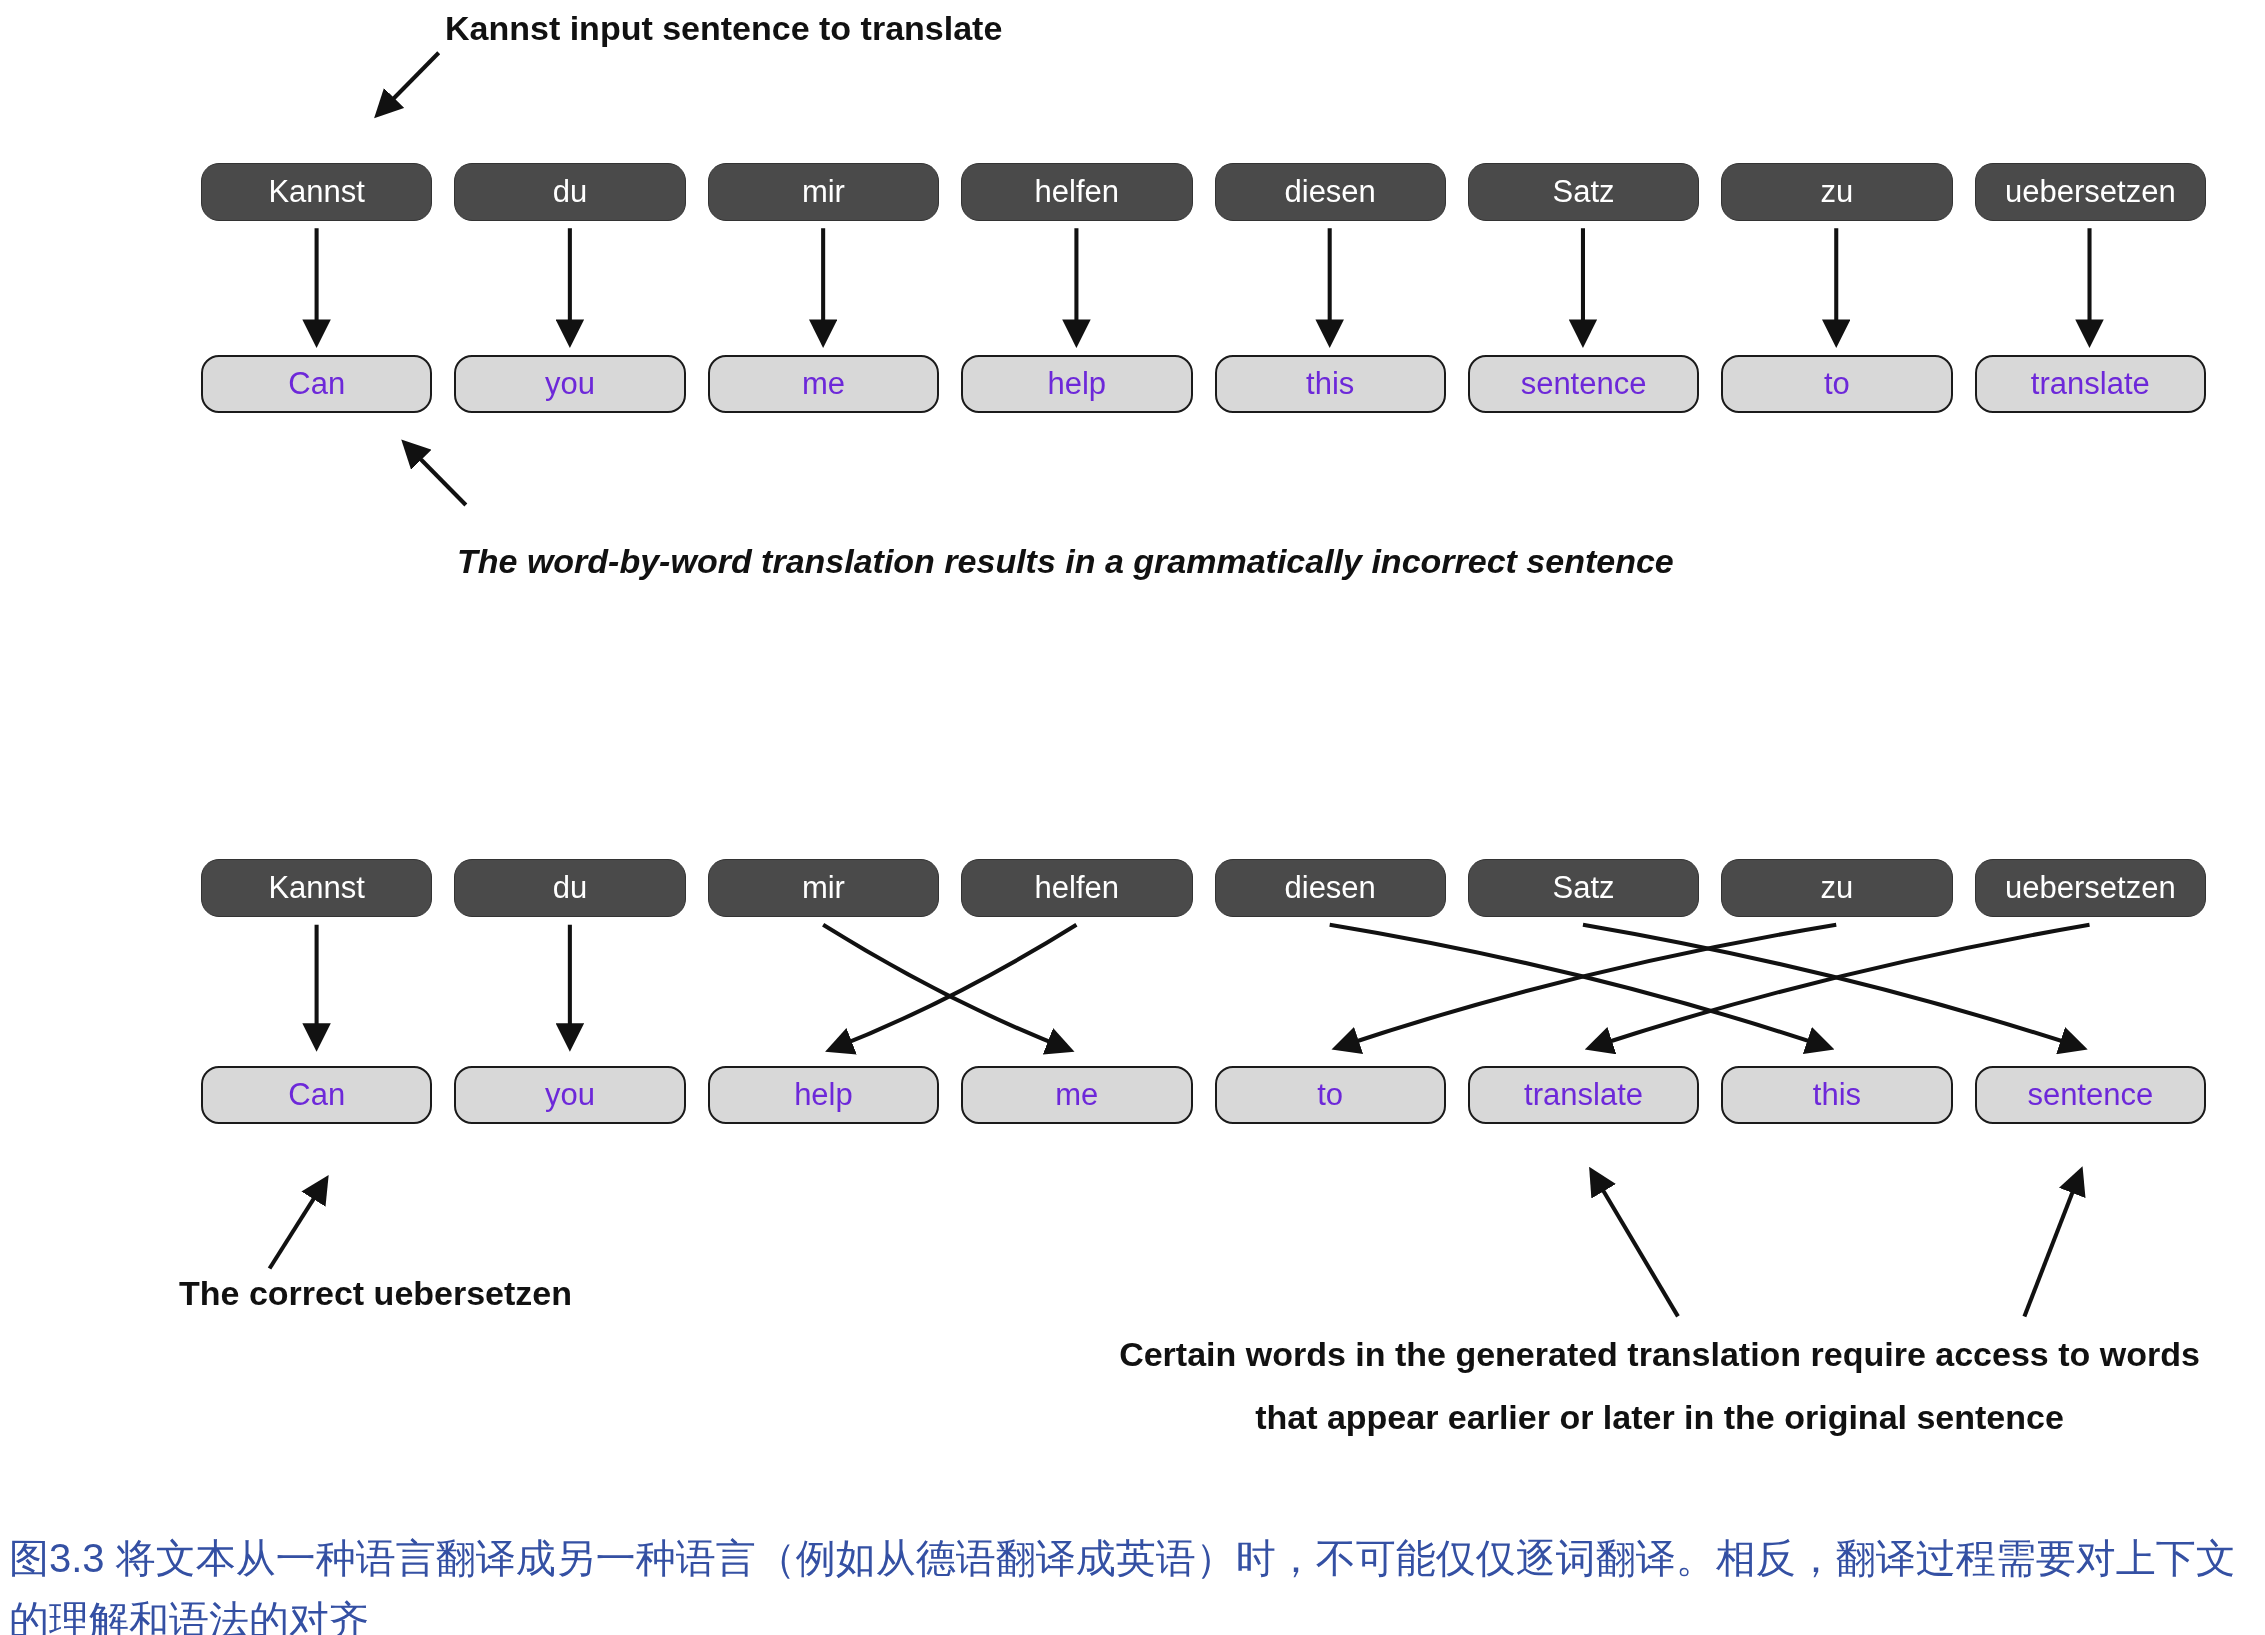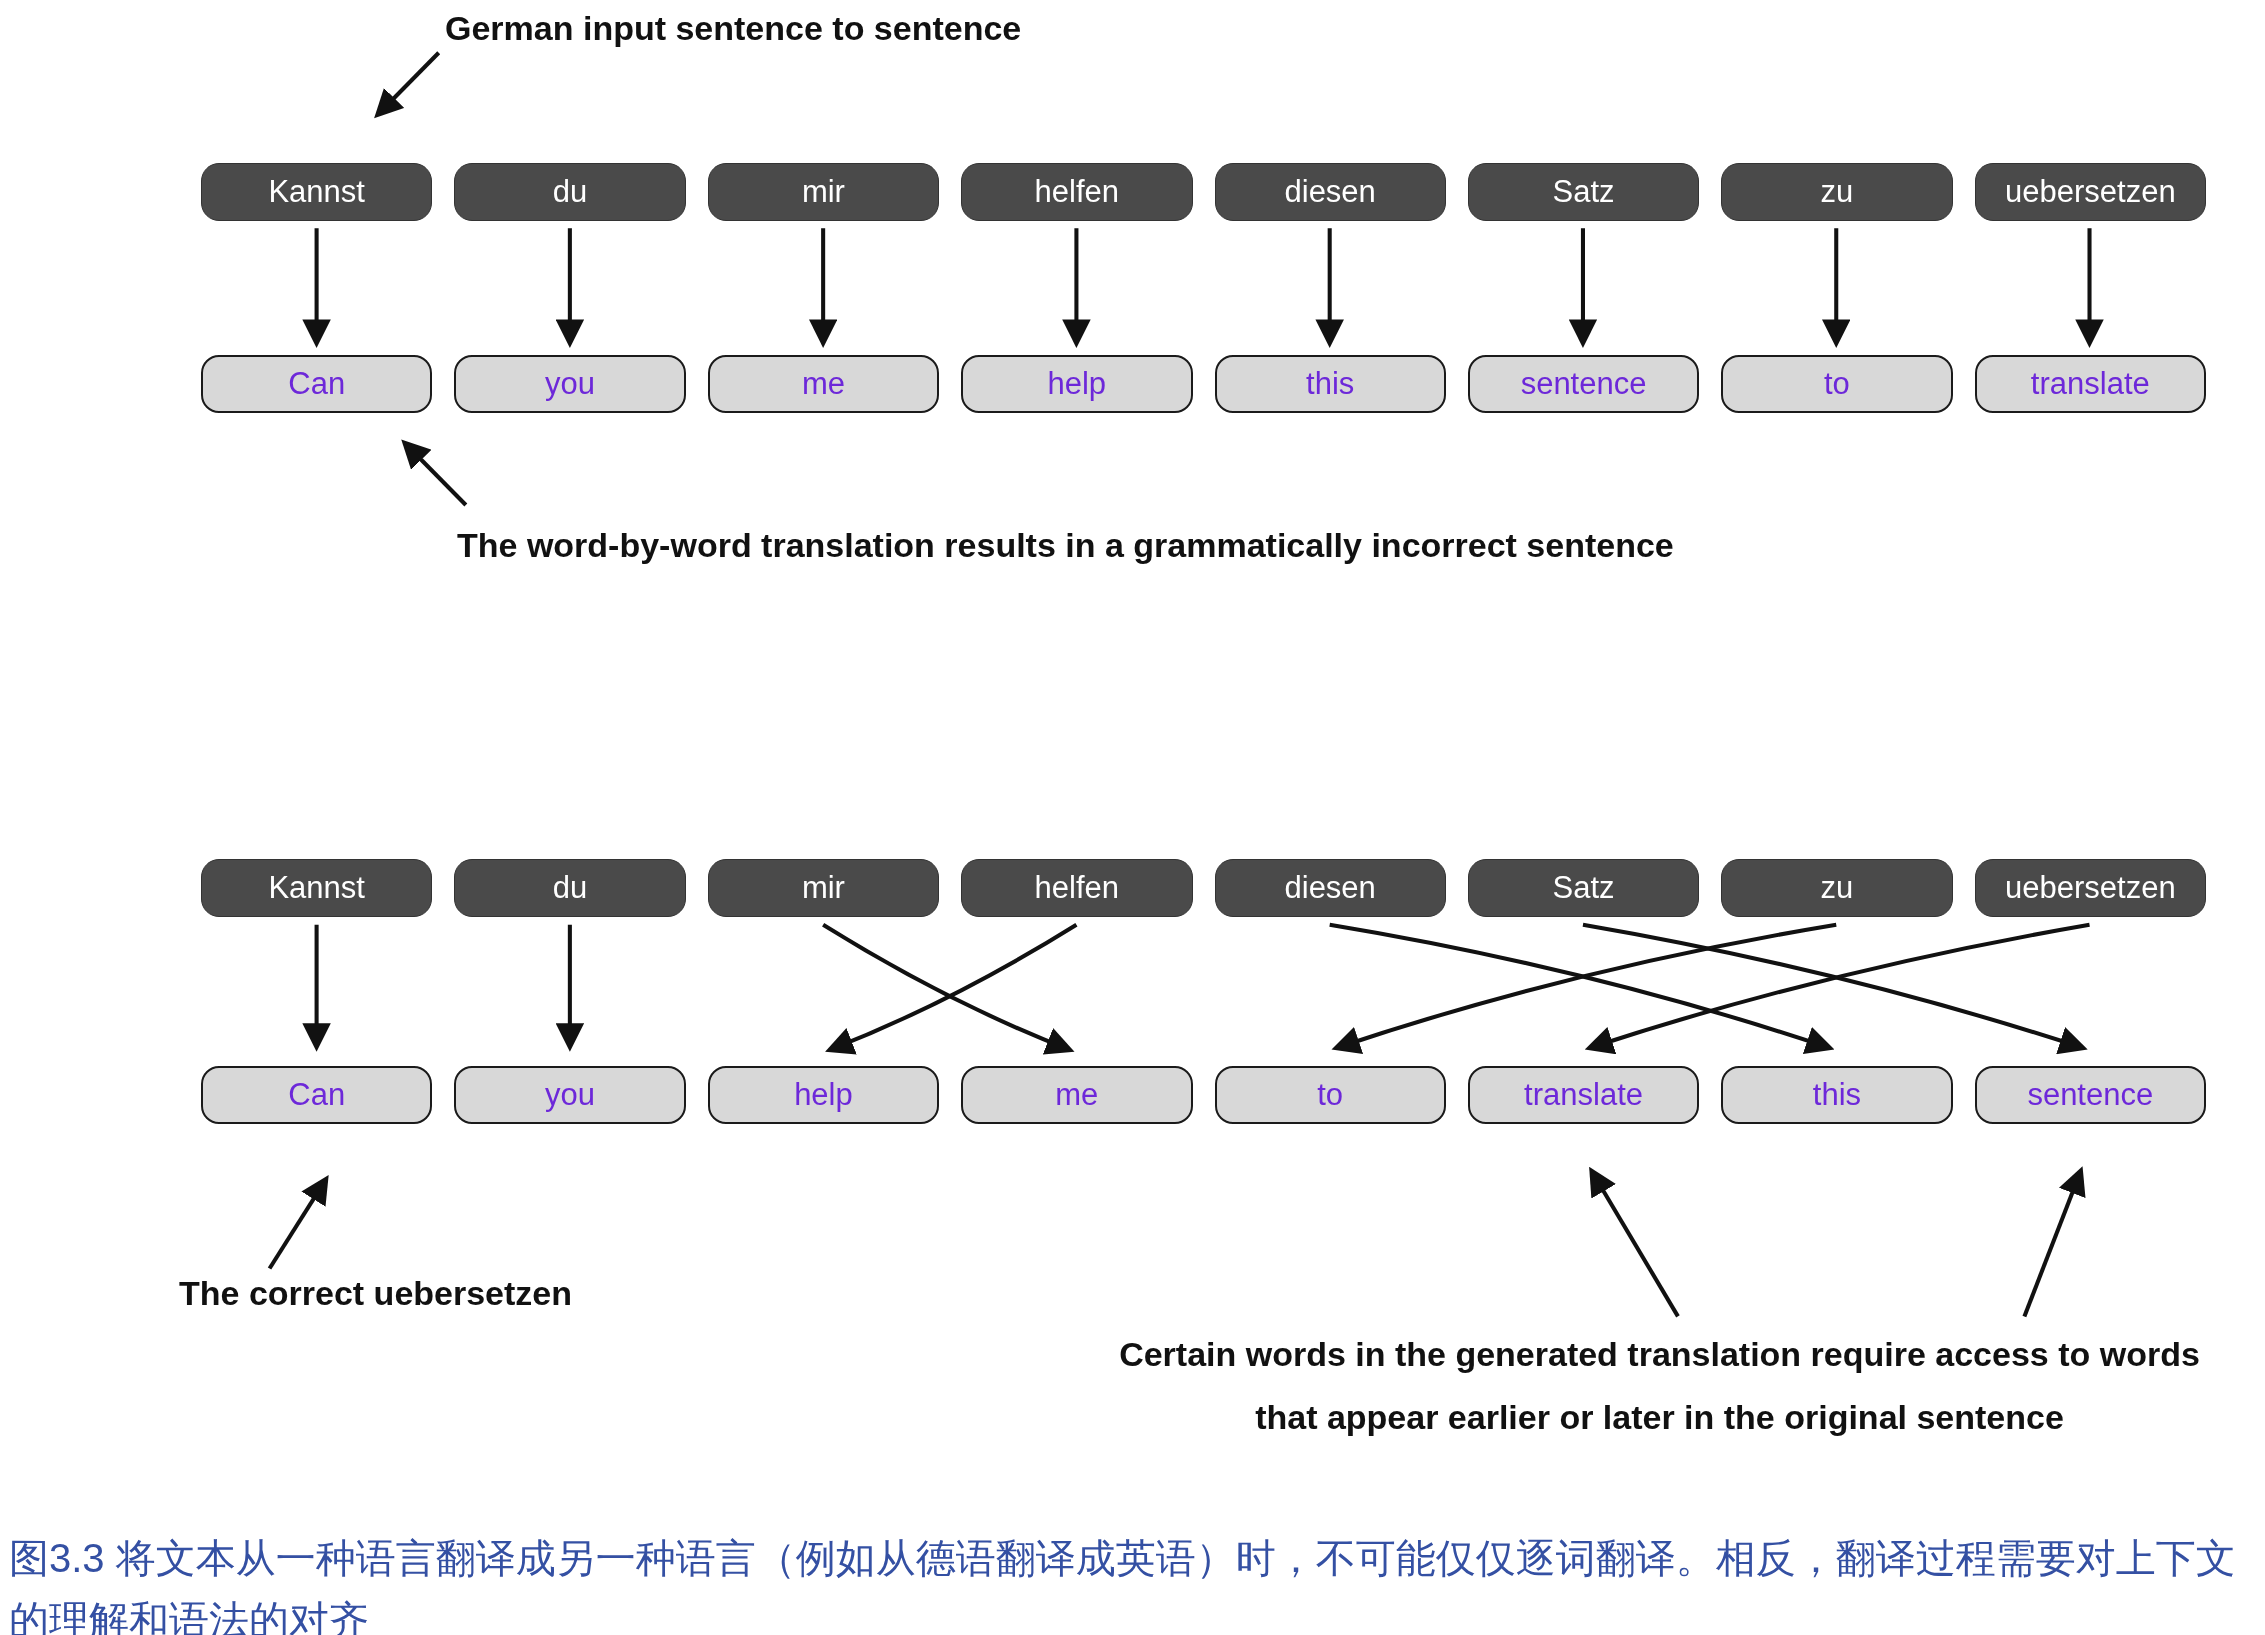--- a/index.html
+++ b/index.html
@@ -127,23 +127,23 @@
     <path class="arrow" d="M1750,1022 Q2040,1072 2302,1158" marker-end="url(#ah)"></path>
     <path class="arrow" d="M2030,1022 Q1740,1070 1478,1158" marker-end="url(#ah)"></path>
     <path class="arrow" d="M2310,1022 Q2020,1072 1758,1158" marker-end="url(#ah)"></path>
 
     <path class="arrow" d="M298,1402 L360,1304" marker-end="url(#ah)"></path>
 
     <path class="arrow" d="M1855,1455 L1760,1295" marker-end="url(#ah)"></path>
     <path class="arrow" d="M2238,1455 L2300,1295" marker-end="url(#ah)"></path>
   </svg>
 
-  <div class="annotation" style="left:445px; top:9px;">German input sentence to sentence</div>
+  <div class="annotation" style="left:445px; top:9px;">Kannst input sentence to translate</div>
 
-  <div class="annotation" style="left:457px; top:526px;">The word-by-word translation results in a grammatically incorrect sentence</div>
+  <div class="annotation" style="left:457px; top:542px;font-style:italic;">The word-by-word translation results in a grammatically incorrect sentence</div>
 
   <div class="annotation" style="left:179px; top:1274px;">The correct uebersetzen</div>
 
   <div class="annotation center" style="left:1040px; top:1323px; width:1239px;">
     <div class="ann-line">Certain words in the generated translation require access to words</div>
     <div class="ann-line">that appear earlier or later in the original sentence</div>
   </div>
 
   <div class="row" style="top:163px;">
     <div class="wordbox dark">Kannst</div>

